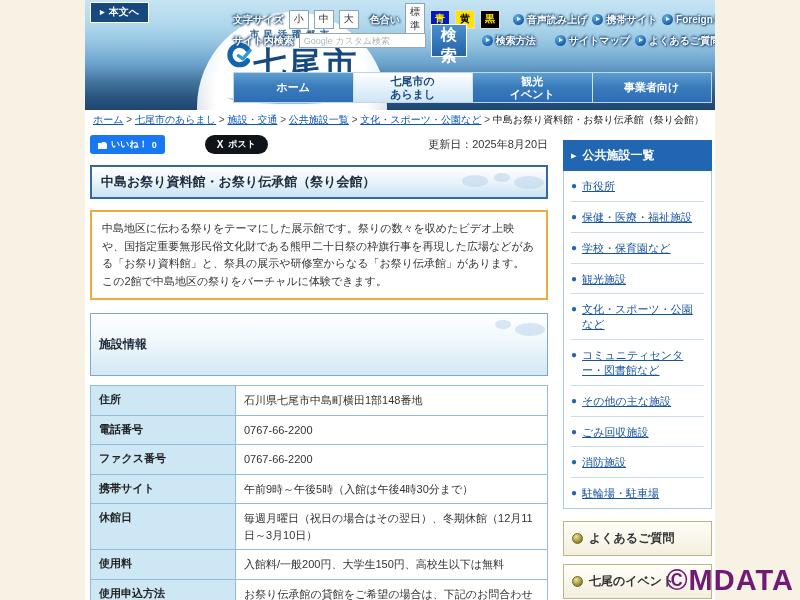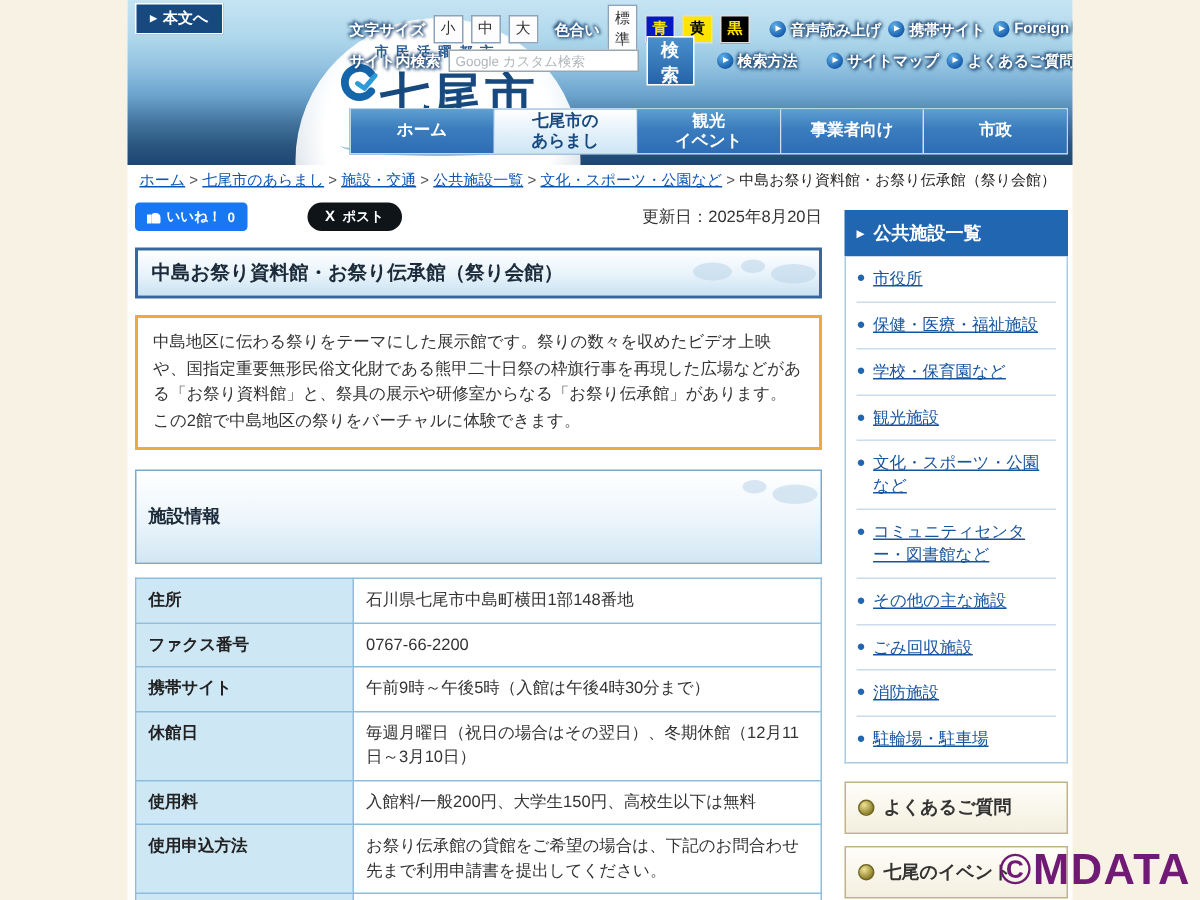--- a/index.html
+++ b/index.html
@@ -36,21 +36,21 @@
   .scheme-blue { background:#0019c8; border:1px solid #ddd; color:#ffe400; font-size:10px; font-weight:bold; padding:1px 4px 2px; cursor:pointer; }
   .scheme-yellow { background:#ffe400; border:1px solid #ddd; color:#000; font-size:10px; font-weight:bold; padding:1px 4px 2px; cursor:pointer; }
   .scheme-black { background:#000; border:1px solid #ddd; color:#ffe400; font-size:10px; font-weight:bold; padding:1px 4px 2px; cursor:pointer; }
   .util-link { display:flex; align-items:center; gap:3px; cursor:pointer; white-space:nowrap; }
   .util-link .txt { color:#fff; font-weight:bold; text-shadow:0 0 3px #1d4674,1px 1px 2px #1d4674,-1px -1px 2px #1d4674; }
   .circ-icon { width:11px; height:11px; border-radius:50%; flex:0 0 11px;
     background:radial-gradient(circle at 35% 30%, #5fb0e6, #1a5fae 70%); position:relative; }
   .circ-icon::after { content:""; position:absolute; left:4px; top:3px; border-left:4px solid #fff; border-top:2.5px solid transparent; border-bottom:2.5px solid transparent; }
   .search-input { width:168px; height:15px; border:1px solid #9aa7b0; font-size:9px; padding:1px 4px; color:#333; background:#fff; }
   .search-input::placeholder { color:#b0b6ba; }
-  .search-btn { height:33px; background:linear-gradient(#4a90cc,#2563a8); color:#fff; border:1px solid #fff; font-size:12px; font-weight:bold; padding:0 9px; cursor:pointer; }
+  .search-btn { height:33px; background:linear-gradient(#4a90cc,#2563a8); color:#fff; border:1px solid #fff; font-size:16px; font-weight:bold; padding:0 9px; cursor:pointer; }
 
   
   .nav { position:absolute; left:148px; right:3px; top:72px; height:31px; z-index:4; display:flex;
     border:1px solid #bcd6ea; background:#2e6db5; }
   .nav-tab { flex:1; display:flex; align-items:center; justify-content:center; text-align:center;
     background:linear-gradient(#5d9fd0,#3b7cbd 45%,#2e6db5); color:#fff; font-size:11px; font-weight:bold;
     border-right:1px solid #cfe2f2; cursor:pointer; line-height:1.15; white-space:pre-line; }
   .nav-tab:last-child { border-right:none; }
   .nav-tab.active { background:linear-gradient(#ffffff,#e2f0fa 55%,#cfe6f5); color:#17497f; }
 
@@ -172,21 +172,20 @@
       </span>
     </div>
 
     <nav class="nav">
       <div class="nav-tab">ホーム</div>
       <div class="nav-tab active">七尾市の
 あらまし</div>
       <div class="nav-tab">観光
 イベント</div>
       <div class="nav-tab">事業者向け</div>
-      <div class="nav-tab">市政</div>
     </nav>
   </div>
 
   <div class="breadcrumb">
     <span class="crumb-sep"><a>ホーム</a></span><span class="crumb-sep"><a>七尾市のあらまし</a></span><span class="crumb-sep"><a>施設・交通</a></span><span class="crumb-sep"><a>公共施設一覧</a></span><span class="crumb-sep"><a>文化・スポーツ・公園など</a></span><span class="crumb-current">中島お祭り資料館・お祭り伝承館（祭り会館）</span>
   </div>
 
   <div class="social-row">
     <button class="fb-btn">
       <span class="thumb"></span>
@@ -219,20 +218,24 @@
       <span class="cloud c3"></span>
     </div>
 
     <table class="info">
       <tbody>
         <tr>
           <th>住所</th>
           <td>石川県七尾市中島町横田1部148番地</td>
         </tr>
         <tr>
+          <th>電話番号</th>
+          <td>0767-66-2200</td>
+        </tr>
+        <tr>
           <th>ファクス番号</th>
           <td>0767-66-2200</td>
         </tr>
         <tr>
           <th>携帯サイト</th>
           <td>午前9時～午後5時（入館は午後4時30分まで）</td>
         </tr>
         <tr>
           <th>休館日</th>
           <td>毎週月曜日（祝日の場合はその翌日）、冬期休館（12月11日～3月10日）</td>

